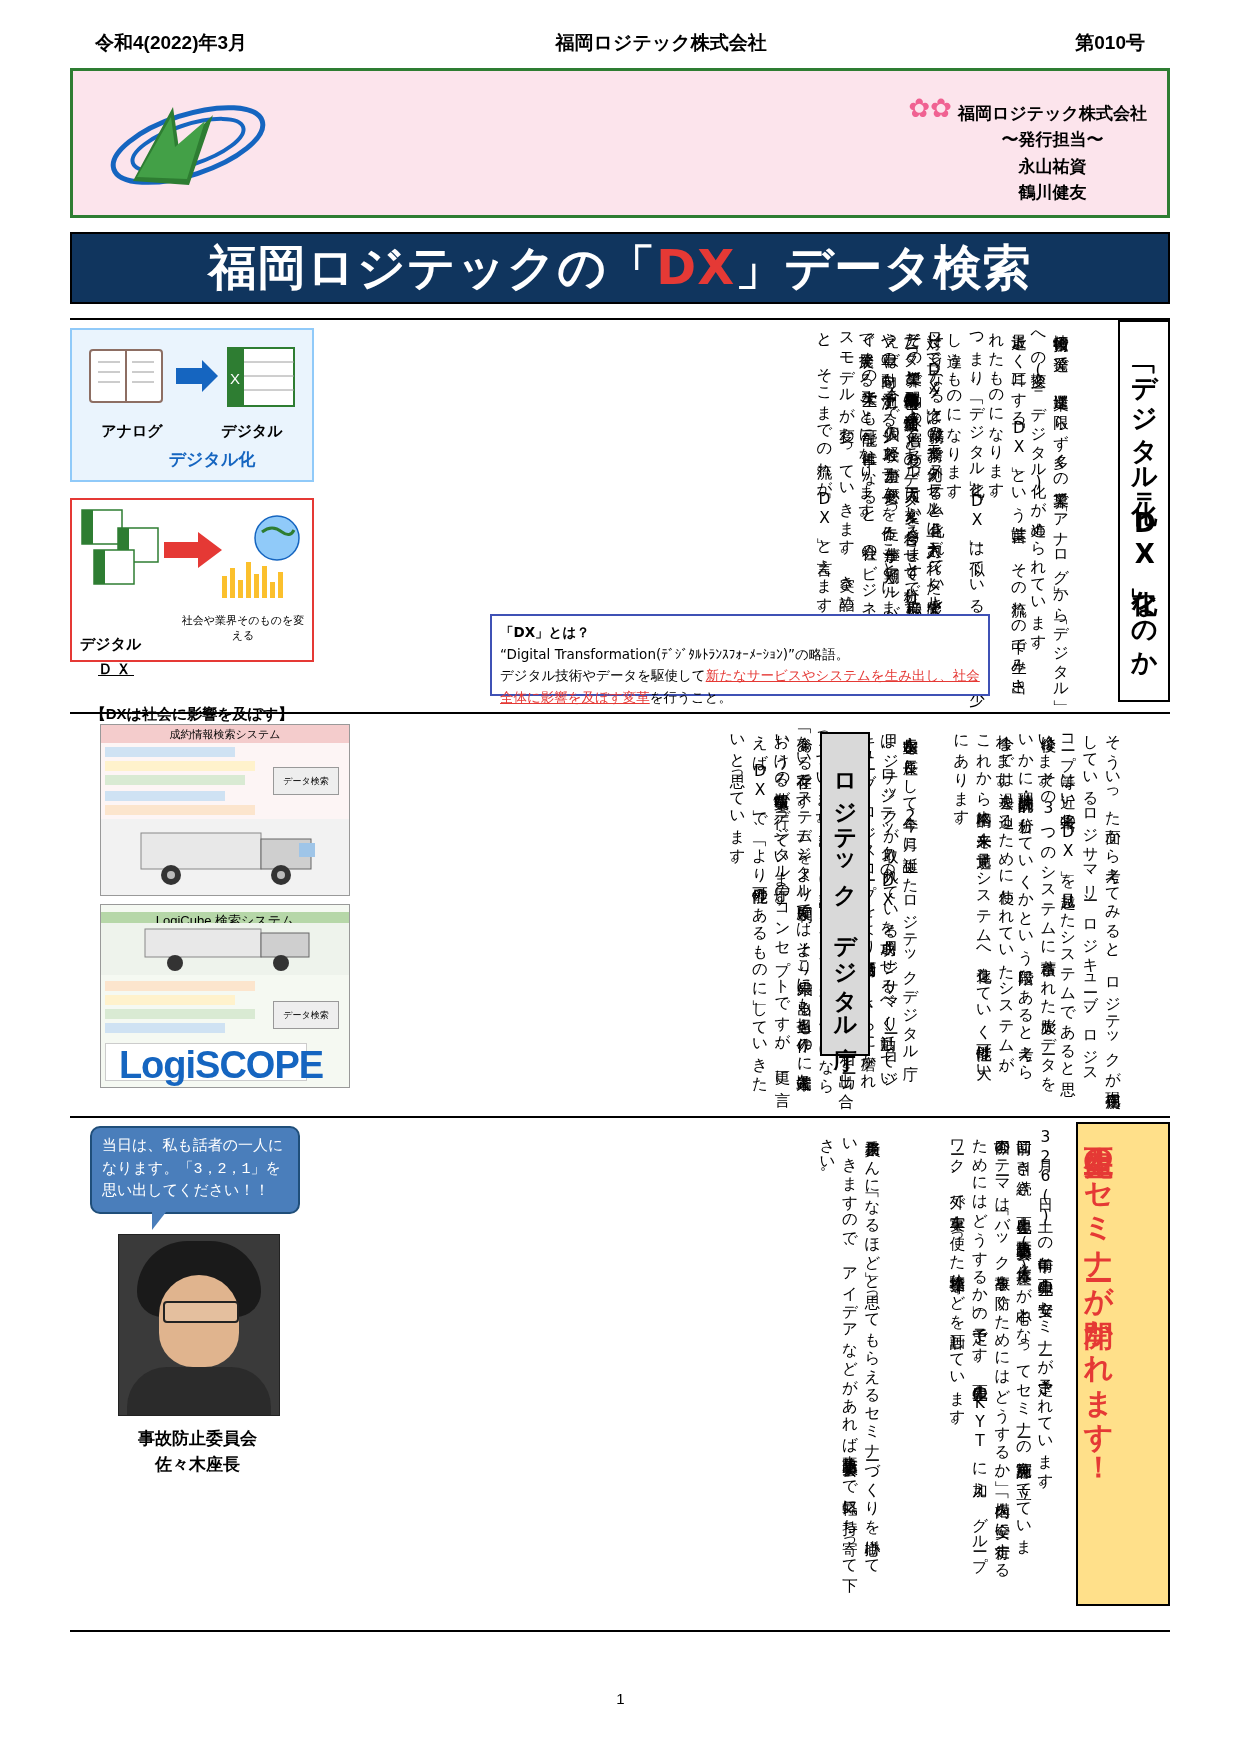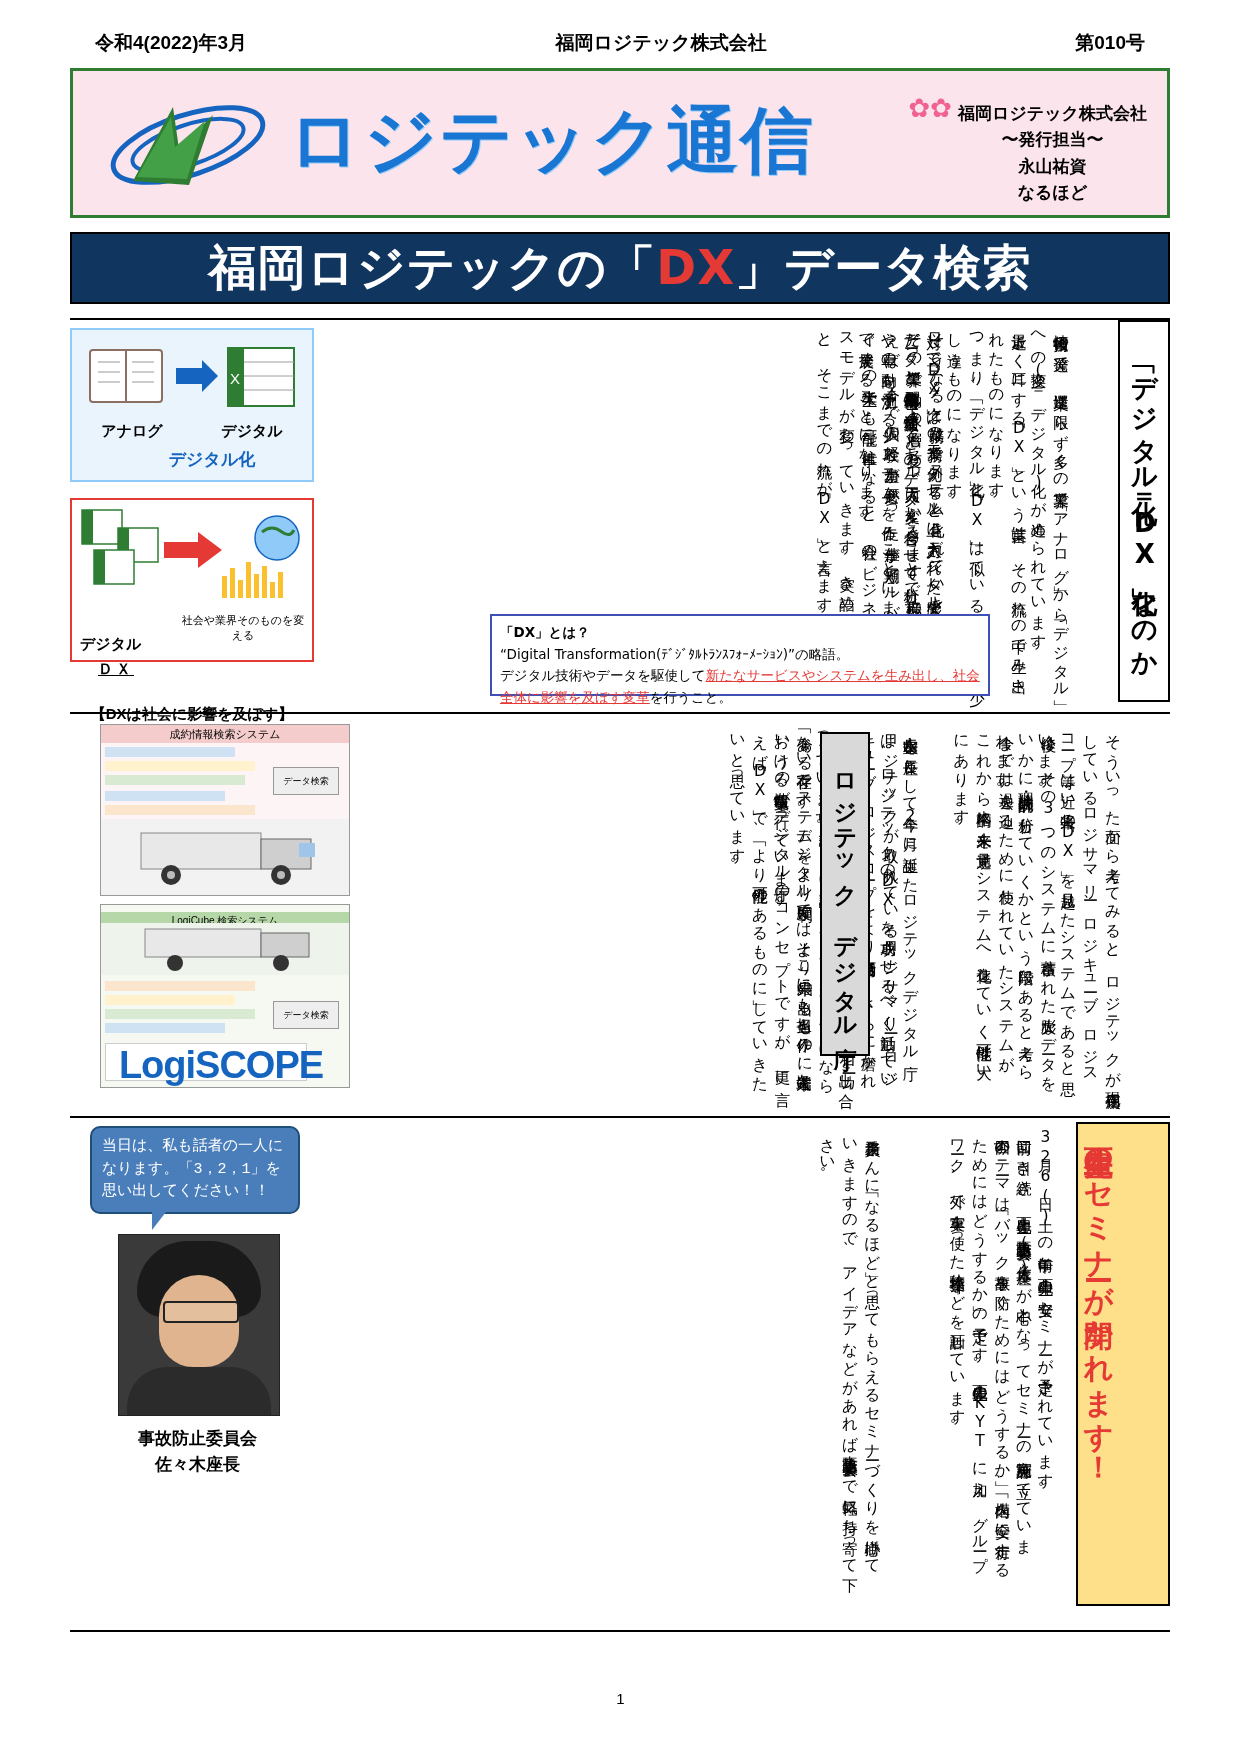--- a/index.html
+++ b/index.html
@@ -103,27 +103,26 @@
     <div>第010号</div>
   </div>
 
   <div class="masthead">
     <svg class="logo" viewBox="0 0 190 112">
       <ellipse cx="95" cy="56" rx="78" ry="30" fill="none" stroke="#1565c0" stroke-width="5" transform="rotate(-18 95 56)"></ellipse>
       <ellipse cx="95" cy="56" rx="58" ry="20" fill="none" stroke="#1565c0" stroke-width="4" transform="rotate(-18 95 56)"></ellipse>
       <path d="M40 92 L80 18 L86 60 L120 26 L96 96 Z" fill="#2e7d32"></path>
       <path d="M44 88 L78 28 L82 58 L112 32 L94 90 Z" fill="#43a047"></path>
     </svg>
-    <div class="mast-title">ロジテック通信</div>
     <div class="sakura">✿✿</div>
     <div class="mast-right">
       <div>福岡ロジテック株式会社</div>
       <div>〜発行担当〜</div>
       <div>永山祐資</div>
-      <div>なるほど</div>
+      <div>鶴川健友</div>
     </div>
   </div>
 
   <div class="banner">
     <span>
       <span>福岡ロジテックの「</span><span class="dx">DX</span><span>」データ検索</span>
     </span>
   </div>
 
   <div class="bd" style="top:318px;"></div>
@@ -236,21 +235,21 @@
         <rect x="160" y="20" width="50" height="30" fill="#cfcfcf" stroke="#666"></rect>
         <rect x="198" y="24" width="16" height="14" fill="#9fc5e8"></rect>
         <circle cx="70" cy="56" r="10" fill="#333"></circle>
         <circle cx="180" cy="56" r="10" fill="#333"></circle>
         <circle cx="70" cy="56" r="4" fill="#bbb"></circle>
         <circle cx="180" cy="56" r="4" fill="#bbb"></circle>
       </svg>
     </div>
 
     <div class="shot" style="left:30px;top:190px;width:248px;height:182px;background:#f5f9f2;">
-      <div style="position:absolute;left:0;top:7px;width:100%;height:18px;background:#b6d7a8;text-align:center;font-size:10px;line-height:18px;">LogiCube 検索システム</div>
+      <div style="position:absolute;left:0;top:7px;width:100%;height:18px;background:#b6d7a8;text-align:center;font-size:13px;line-height:18px;">LogiCube 検索システム</div>
       <svg viewBox="0 0 248 52" width="248" height="52" style="position:absolute;left:0;top:18px;">
         <rect x="0" y="0" width="248" height="52" fill="#eef3ec"></rect>
         <rect x="44" y="6" width="116" height="28" fill="#e8e8e8" stroke="#888"></rect>
         <rect x="160" y="10" width="48" height="24" fill="#cfcfcf" stroke="#666"></rect>
         <circle cx="74" cy="40" r="8" fill="#333"></circle>
         <circle cx="180" cy="40" r="8" fill="#333"></circle>
       </svg>
       <div style="position:absolute;left:4px;top:76px;width:150px;height:10px;background:#fce5cd;"></div>
       <div style="position:absolute;left:4px;top:90px;width:130px;height:10px;background:#fff2cc;"></div>
       <div style="position:absolute;left:4px;top:104px;width:150px;height:10px;background:#d9ead3;"></div>

